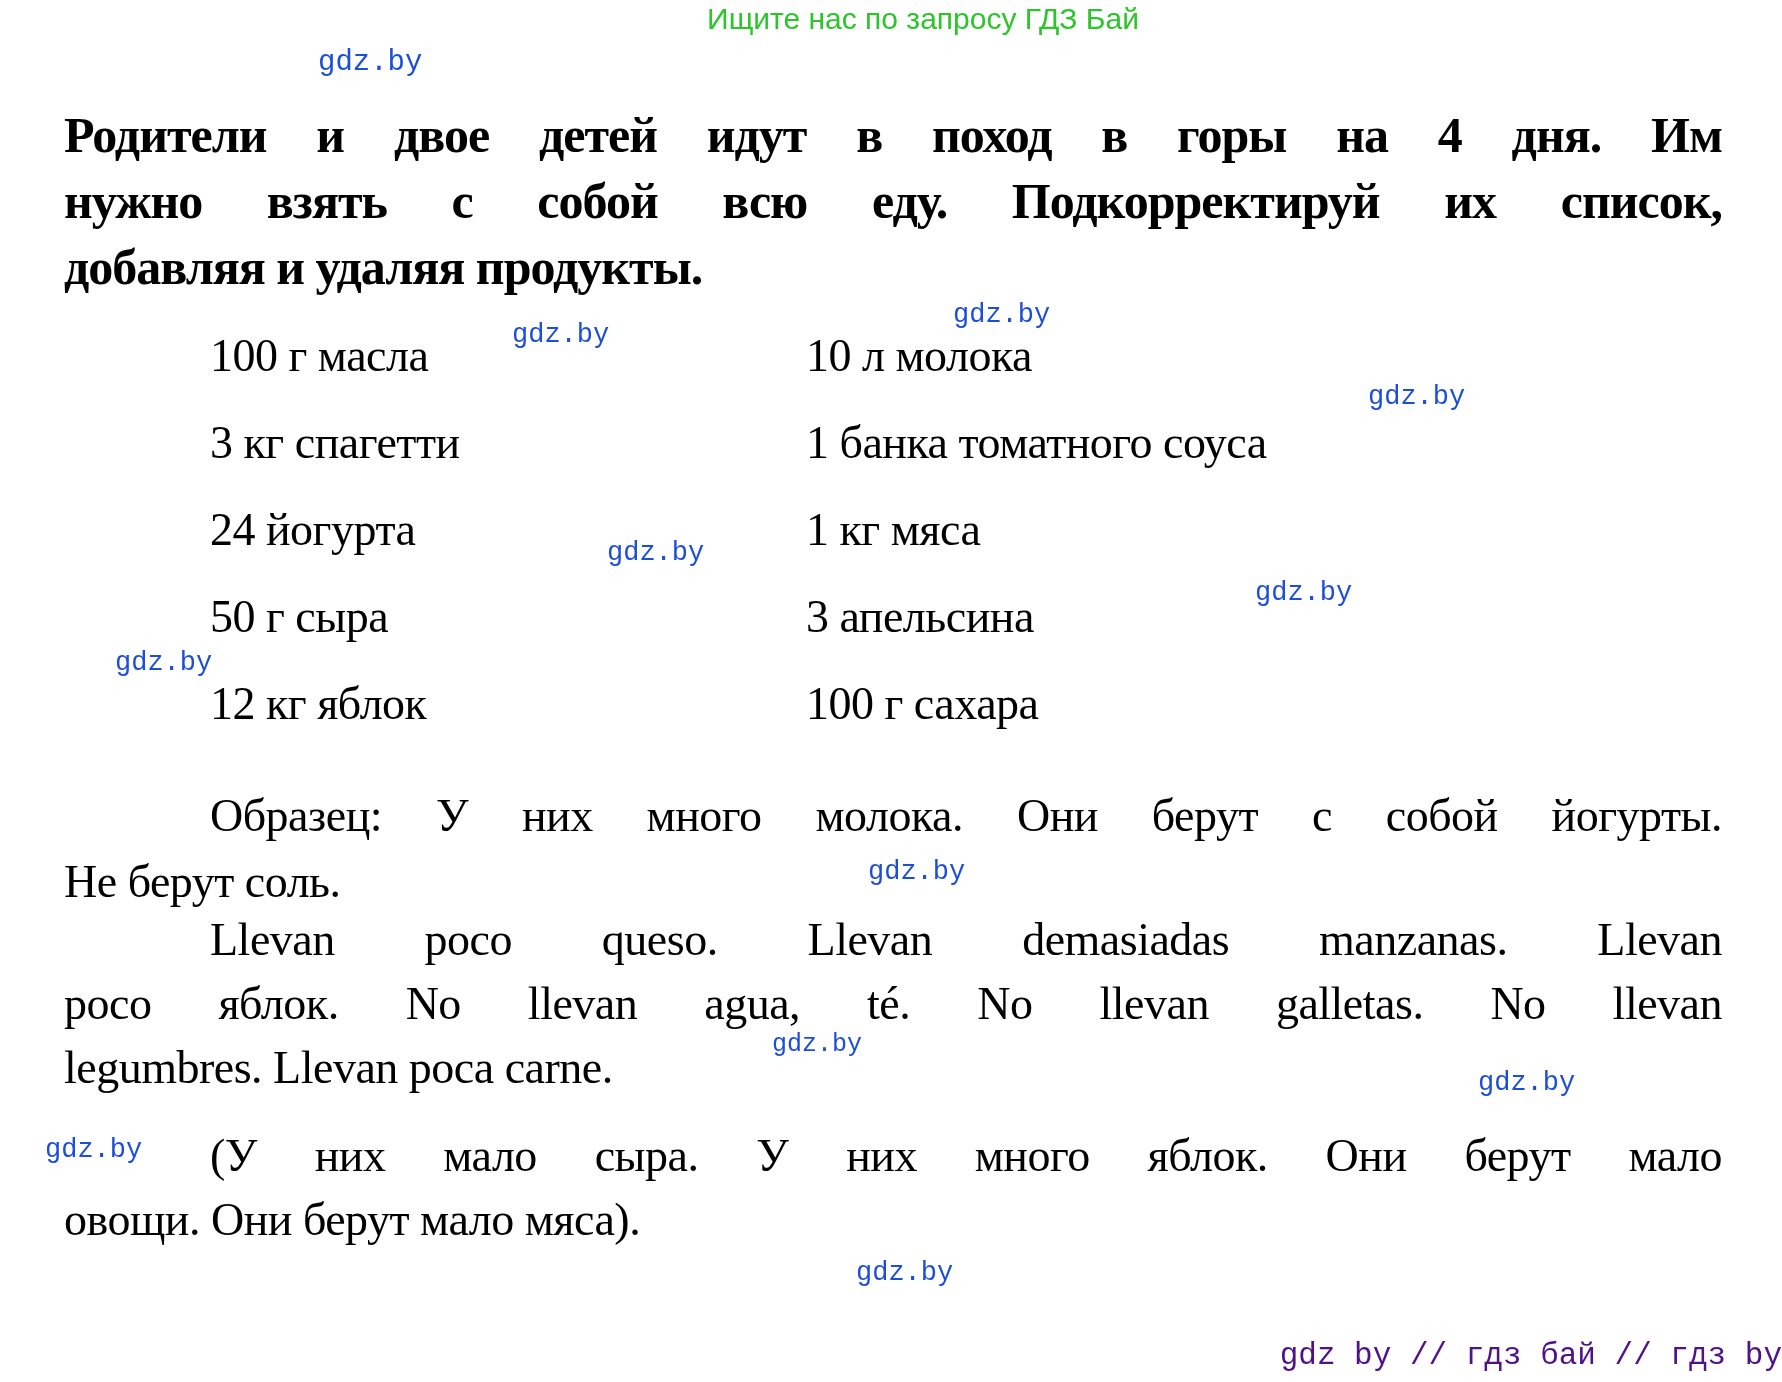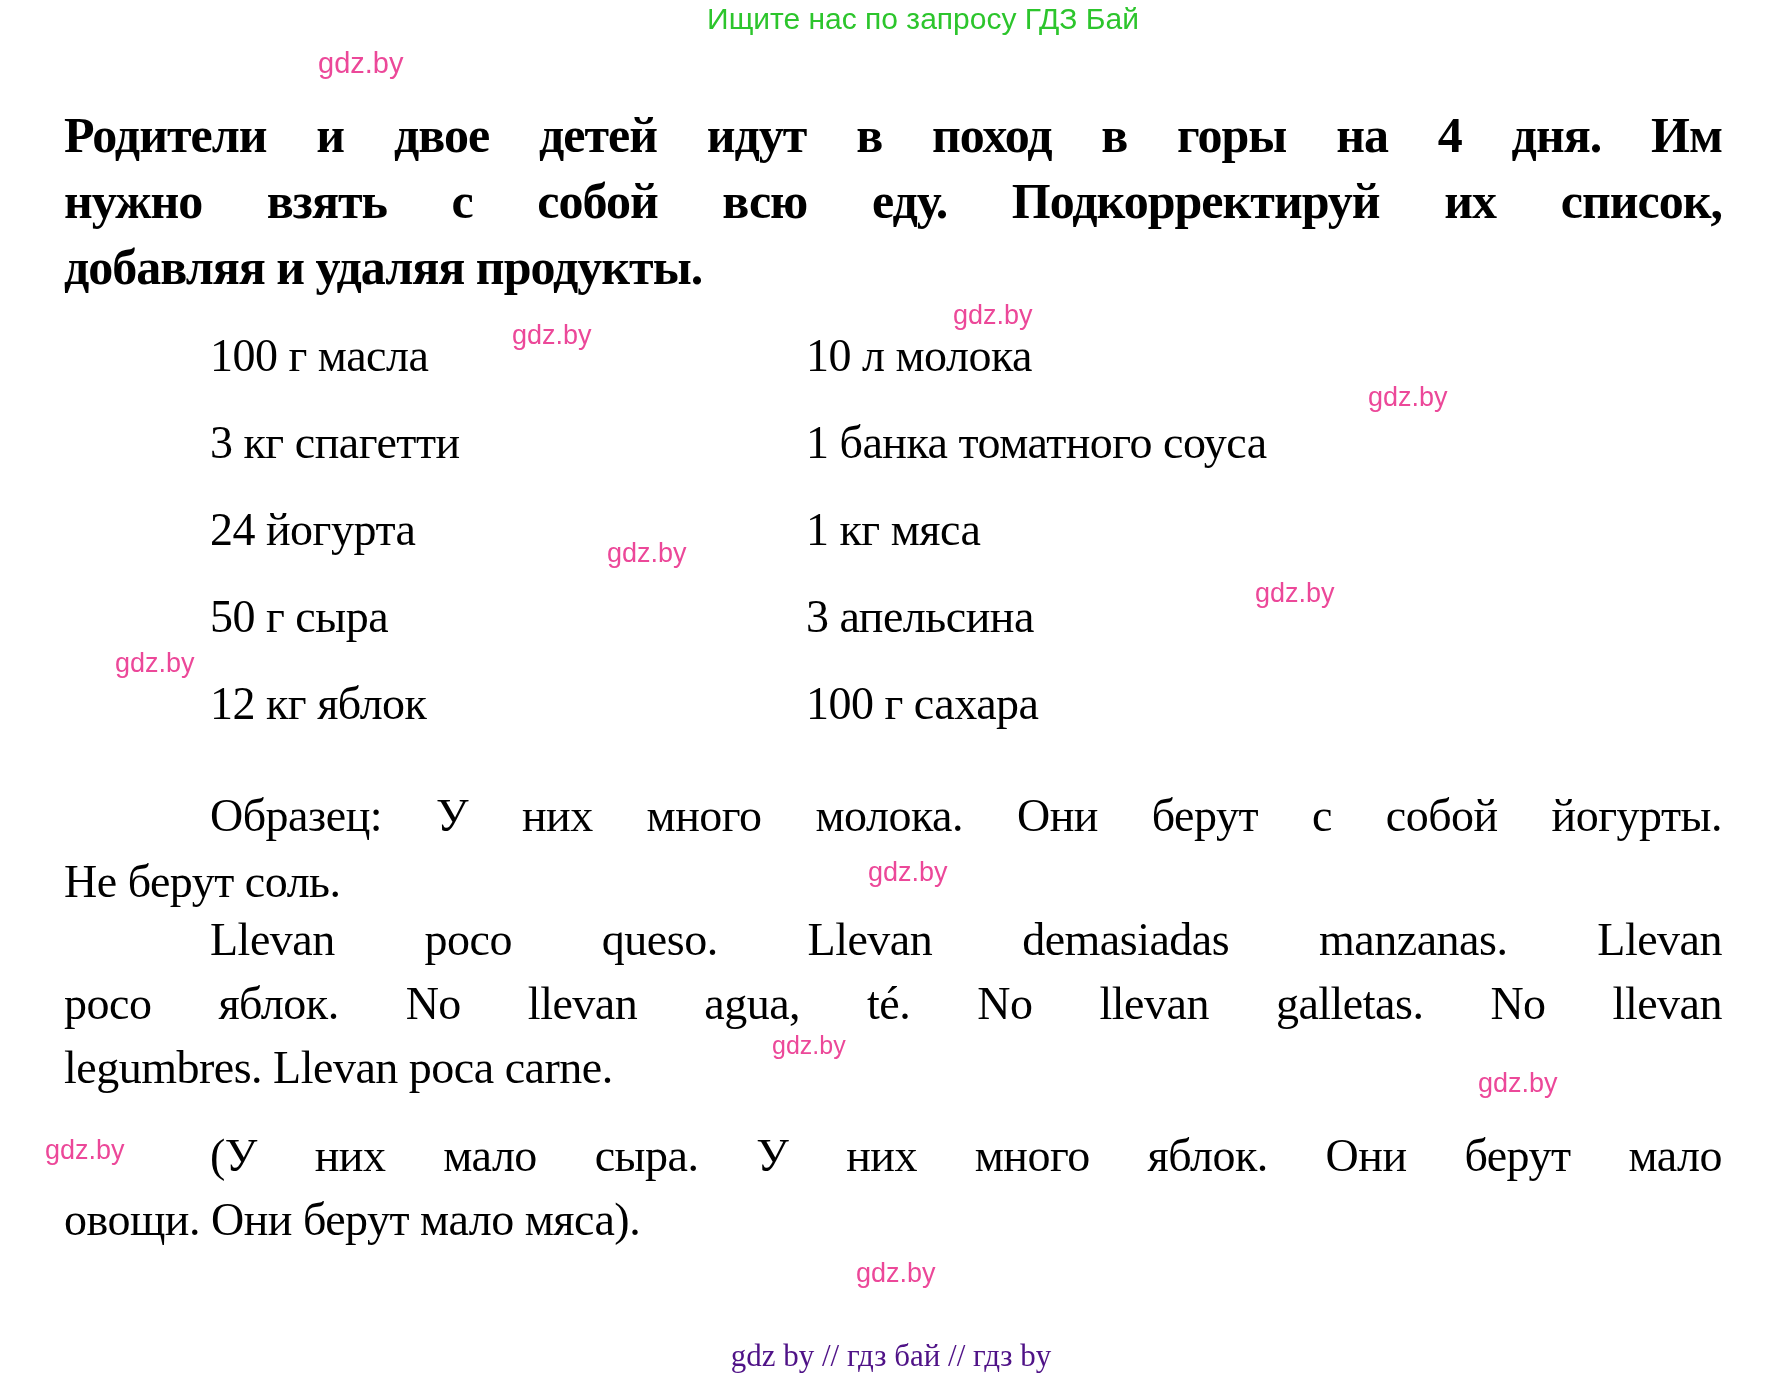--- a/index.html
+++ b/index.html
@@ -14,23 +14,23 @@
   
   .banner{
     position:absolute;top:2px;left:0;width:100%;
     text-align:center;
     font-family:"Liberation Sans", sans-serif;
     font-size:30px;line-height:34px;margin-left:32px;
   }
   
   .wm{
     position:absolute;
-    font-family:Liberation Sans, sans-serif;
+    font-family:Liberation Mono, monospace;
     font-size:27px;line-height:30px;
-    color:#ec4899;
+    color:#1d4ed8;
     white-space:nowrap;
   }
   
   .task{
     position:absolute;left:64px;top:102px;width:1658px;
     font-weight:bold;
     font-size:50px;line-height:66px;
     letter-spacing:-1px;
   }
   .task .line{text-align:justify;text-align-last:justify;}
@@ -51,22 +51,22 @@
   }
   .para .line{text-align:justify;text-align-last:justify;}
   .para .line.first{text-indent:146px;}
   .para .line.last{text-align:right;text-align-last:left;}
   .sample{top:783px;line-height:66px;}
   .answer-es{top:908px;line-height:64px;}
   .answer-ru{top:1124px;line-height:64px;}
   
   .footer{
     position:absolute;top:1338px;left:0;width:100%;
-    text-align:center;
-    font-family:Liberation Serif, serif;
+    text-align:right;
+    font-family:Liberation Mono, monospace;
     font-size:31px;line-height:35px;
   }
 </style>
 </head>
 <body>
 
 <div class="page">
 
   <div class="banner" style="color:#2cc52c;">Ищите нас по запросу ГДЗ Бай</div>
 

